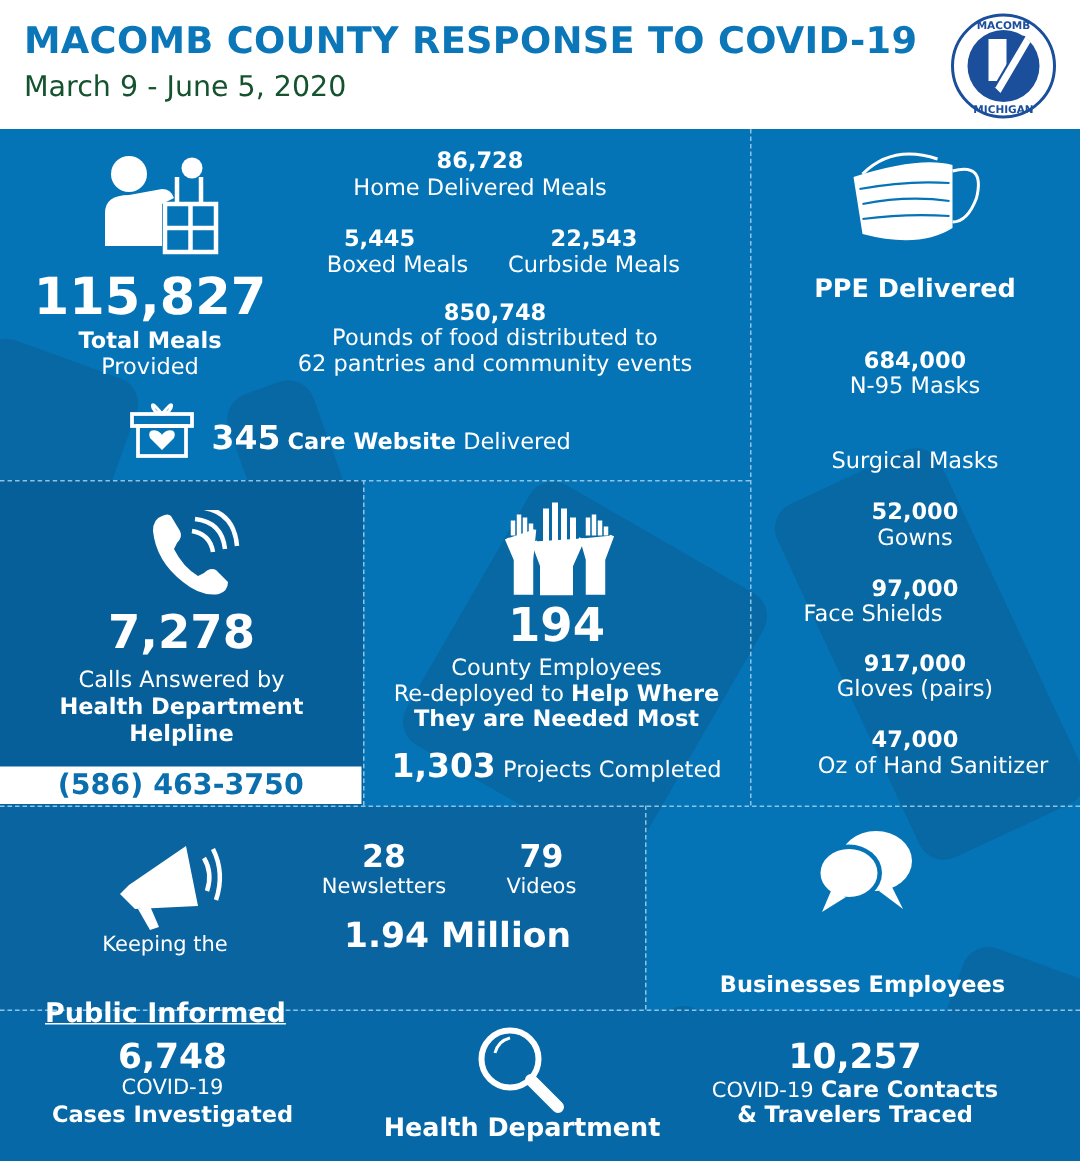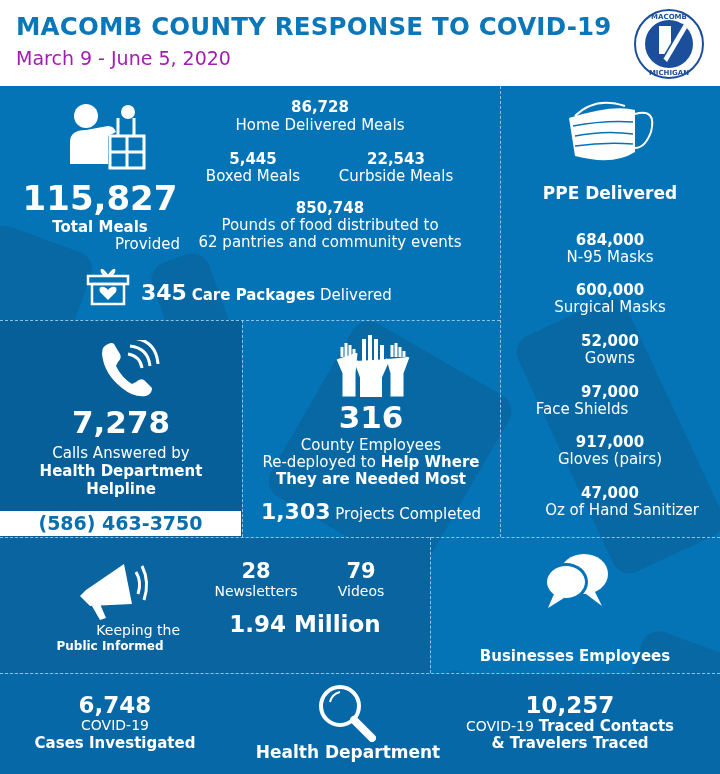--- a/index.html
+++ b/index.html
@@ -1,19 +1,19 @@
 <!DOCTYPE html>
 <html><head>
 <meta charset="utf-8">
 <style>
   html, body { margin:0; padding:0; }
   body { width:720px; height:774px; overflow:hidden; background:#ffffff; font-family:"DejaVu Sans", sans-serif; color:#fff; position:relative; }
   .header { position:absolute; left:0; top:0; width:720px; height:86px; background:#fff;padding-left:48px; }
   .title { position:absolute; left:16px; top:12px; font-family:"DejaVu Sans", sans-serif; font-weight:bold; font-size:24.5px; color:#0b76b8; letter-spacing:0.2px; white-space:nowrap; }
-  .subtitle { position:absolute; left:16px; top:47px; font-size:19px; color:#a21caf; white-space:nowrap; }
+  .subtitle { position:absolute; left:16px; top:47px; font-size:19px; color:#14532d; white-space:nowrap; }
   .seal { position:absolute; left:633px; top:8px; width:72px; height:72px; }
   .main { position:absolute; left:0; top:86px; width:720px; height:688px; background:#0574b6; overflow:hidden; }
   .virus { position:absolute; background:#0a5e96; opacity:0.55; border-radius:18px; }
   .panel { position:absolute; }
   .dash-h { position:absolute; height:0; border-top:1.5px dashed #8fc3e6; }
   .dash-v { position:absolute; width:0; border-left:1.5px dashed #8fc3e6; }
   .c { text-align:center; white-space:nowrap; }
   .num { font-weight:bold; }
   .lbl { font-weight:normal; }
   .b { font-weight:bold; }
@@ -58,57 +58,56 @@
 
   <svg class="abs" style="left:68px;top:16px;width:80px;height:68px;" viewBox="0 0 80 68">
     <circle cx="18" cy="14" r="12" fill="#fff"></circle>
     <path d="M2 62 V40 Q2 28 18 28 L40 24 Q46 24 48 30 L40 34 V62 Z" fill="#fff"></path>
     <circle cx="60" cy="10" r="7" fill="#fff"></circle>
     <rect x="42" y="34" width="34" height="32" fill="none" stroke="#fff" stroke-width="3"></rect>
     <path d="M50 34 V16 M66 34 V16 M42 50 H76 M59 34 V66" stroke="#fff" stroke-width="3" fill="none"></path>
   </svg>
   <div class="abs c num" style="left:20px;top:92px;width:160px;font-size:34px;">115,827</div>
   <div class="abs c b" style="left:20px;top:132px;width:160px;font-size:15px;">Total Meals</div>
-  <div class="abs c lbl" style="left:20px;top:149px;width:160px;font-size:15px;text-align:right;">Provided</div>
+  <div class="abs c lbl" style="left:20px;top:149px;width:160px;font-size:15px;">Provided</div>
 
   <div class="abs c num" style="left:220px;top:12px;width:200px;font-size:15px;">86,728</div>
   <div class="abs c lbl" style="left:200px;top:30px;width:240px;font-size:15px;">Home Delivered Meals</div>
 
   <div class="abs c num" style="left:193px;top:64px;width:120px;font-size:15px;">5,445</div>
-  <div class="abs c lbl" style="left:193px;top:81px;width:120px;font-size:15px;">Boxed Meals</div>
+  <div class="abs c lbl" style="left:205px;top:81px;width:120px;font-size:15px;">Boxed Meals</div>
   <div class="abs c num" style="left:326px;top:64px;width:140px;font-size:15px;">22,543</div>
   <div class="abs c lbl" style="left:326px;top:81px;width:140px;font-size:15px;">Curbside Meals</div>
 
   <div class="abs c num" style="left:200px;top:113px;width:260px;font-size:15px;">850,748</div>
   <div class="abs c lbl" style="left:180px;top:130px;width:300px;font-size:15px;">Pounds of food distributed to</div>
   <div class="abs c lbl" style="left:180px;top:147px;width:300px;font-size:15px;">62 pantries and community events</div>
 
   <svg class="abs" style="left:86px;top:180px;width:44px;height:40px;" viewBox="0 0 44 40">
     <rect x="2" y="10" width="40" height="8" fill="none" stroke="#fff" stroke-width="2.5"></rect>
     <rect x="6" y="18" width="32" height="20" fill="none" stroke="#fff" stroke-width="2.5"></rect>
     <path d="M22 10 Q14 0 16 6 Q18 10 22 10 Q26 10 28 6 Q30 0 22 10" fill="none" stroke="#fff" stroke-width="2"></path>
     <path d="M22 34 L14 26 Q12 20 18 21 Q21 22 22 24 Q23 22 26 21 Q32 20 30 26 Z" fill="#fff"></path>
   </svg>
   <div class="abs" style="left:141px;top:194px;white-space:nowrap;font-size:15px;">
     <span class="num" style="font-size:22px;">345</span>
-    <span class="b">Care Packages</span>
+    <span class="b">Care Website</span>
     <span class="lbl">Delivered</span>
   </div>
 
   <svg class="abs" style="left:565px;top:14px;width:95px;height:66px;" viewBox="0 0 95 66">
     <path d="M4 18 Q48 4 70 10 L70 52 Q48 66 10 56 Z" fill="#fff"></path>
     <path d="M70 14 Q92 8 86 32 Q80 48 70 48" fill="none" stroke="#fff" stroke-width="2"></path>
     <path d="M10 16 Q30 -4 60 6" fill="none" stroke="#fff" stroke-width="2"></path>
     <path d="M8 26 Q40 20 68 22 M10 36 Q40 30 68 34 M10 46 Q40 42 68 44" stroke="#0574b6" stroke-width="1.5" fill="none"></path>
   </svg>
   <div class="abs c b" style="left:500px;top:97px;width:220px;font-size:17px;">PPE Delivered</div>
 
   <div class="abs c num" style="left:500px;top:145px;width:220px;font-size:15px;">684,000</div>
   <div class="abs c lbl" style="left:500px;top:162px;width:220px;font-size:15px;">N-95 Masks</div>
-  <div class="abs c num" style="left:500px;top:195px;width:220px;font-size:15px;">600,000</div>
   <div class="abs c lbl" style="left:500px;top:212px;width:220px;font-size:15px;">Surgical Masks</div>
   <div class="abs c num" style="left:500px;top:246px;width:220px;font-size:15px;">52,000</div>
   <div class="abs c lbl" style="left:500px;top:263px;width:220px;font-size:15px;">Gowns</div>
   <div class="abs c num" style="left:500px;top:297px;width:220px;font-size:15px;">97,000</div>
   <div class="abs c lbl" style="left:472px;top:314px;width:220px;font-size:15px;">Face Shields</div>
   <div class="abs c num" style="left:500px;top:347px;width:220px;font-size:15px;">917,000</div>
   <div class="abs c lbl" style="left:500px;top:364px;width:220px;font-size:15px;">Gloves (pairs)</div>
   <div class="abs c num" style="left:500px;top:398px;width:220px;font-size:15px;">47,000</div>
   <div class="abs c lbl" style="left:512px;top:415px;width:220px;font-size:15px;">Oz of Hand Sanitizer</div>
 
@@ -120,39 +119,39 @@
   <div class="abs c lbl" style="left:0;top:358px;width:242px;font-size:15px;">Calls Answered by</div>
   <div class="abs c b" style="left:0;top:376px;width:242px;font-size:15px;">Health Department</div>
   <div class="abs c b" style="left:0;top:394px;width:242px;font-size:15px;">Helpline</div>
   <div class="abs c b" style="left:0;top:425px;width:241px;height:25px;line-height:25px;background:#fff;color:#0b6fae;font-size:19px;">(586) 463-3750</div>
 
   <svg class="abs" style="left:334px;top:247px;width:76px;height:64px;" viewBox="0 0 76 64">
     <path d="M4 26 L10 40 V62 H20 V40 L22 20 M8 24 V14 M12 24 V10 M16 24 V12 M20 24 V16" stroke="#fff" stroke-width="3" fill="#fff"></path>
     <path d="M22 28 L28 44 V62 H46 V44 L54 26 M30 30 V6 M36 30 V2 M42 30 V6 M48 30 V12" stroke="#fff" stroke-width="4" fill="#fff"></path>
     <path d="M54 26 L58 40 V62 H68 V40 L74 24 M58 24 V12 M62 24 V10 M66 24 V14 M70 24 V18" stroke="#fff" stroke-width="3" fill="#fff"></path>
   </svg>
-  <div class="abs c num" style="left:242px;top:313px;width:258px;font-size:31px;">316</div>
+  <div class="abs c num" style="left:242px;top:313px;width:258px;font-size:31px;">194</div>
   <div class="abs c" style="left:242px;top:367px;width:258px;font-size:15px;">
     <span class="lbl">Re-deployed to</span>
     <span class="b">Help Where</span>
   </div>
   <div class="abs c lbl" style="left:242px;top:350px;width:258px;font-size:15px;">County Employees</div>
   <div class="abs c b" style="left:242px;top:384px;width:258px;font-size:15px;">They are Needed Most</div>
   <div class="abs c" style="left:242px;top:413px;width:258px;font-size:15px;">
     <span class="num" style="font-size:22px;">1,303</span>
     <span class="lbl">Projects Completed</span>
   </div>
 
   <svg class="abs" style="left:78px;top:470px;width:76px;height:64px;" viewBox="0 0 76 64">
     <path d="M2 40 L8 34 L46 8 L54 48 L12 50 Z" fill="#fff"></path>
     <path d="M14 50 L22 64 L28 62 L22 48 Z" fill="#fff"></path>
     <path d="M58 16 Q64 26 60 38 M64 10 Q72 26 66 44" fill="none" stroke="#fff" stroke-width="3"></path>
   </svg>
-  <div class="abs c lbl" style="left:40px;top:536px;width:140px;font-size:14px;text-align:right;">Keeping the</div>
-  <div class="abs c b" style="left:30px;top:553px;width:160px;font-size:12px;">Public Informed</div>
+  <div class="abs c lbl" style="left:40px;top:536px;width:140px;font-size:14px;">Keeping the</div>
+  <div class="abs c b" style="left:30px;top:579px;width:160px;font-size:18px;text-decoration:underline;">Public Informed</div>
 
   <div class="abs c num" style="left:206px;top:473px;width:100px;font-size:21px;">28</div>
   <div class="abs c lbl" style="left:200px;top:497px;width:112px;font-size:14px;">Newsletters</div>
   <div class="abs c num" style="left:316px;top:473px;width:90px;font-size:21px;">79</div>
   <div class="abs c lbl" style="left:316px;top:497px;width:90px;font-size:14px;">Videos</div>
   <div class="abs c num" style="left:210px;top:525px;width:190px;font-size:23px;">1.94 Million</div>
 
   <svg class="abs" style="left:540px;top:464px;width:70px;height:60px;" viewBox="0 0 70 60">
     <ellipse cx="44" cy="24" rx="24" ry="20" fill="#fff"></ellipse>
     <path d="M54 40 L62 56 L46 44 Z" fill="#fff"></path>
@@ -169,16 +168,16 @@
   <svg class="abs" style="left:316px;top:596px;width:60px;height:60px;" viewBox="0 0 60 60">
     <circle cx="24" cy="24" r="19" fill="none" stroke="#fff" stroke-width="4"></circle>
     <path d="M14 20 Q16 12 24 10" fill="none" stroke="#fff" stroke-width="2"></path>
     <path d="M38 38 L56 56" stroke="#fff" stroke-width="8" stroke-linecap="round"></path>
   </svg>
   <div class="abs c b" style="left:240px;top:656px;width:216px;font-size:17px;">Health Department</div>
 
   <div class="abs c num" style="left:460px;top:606px;width:220px;font-size:23px;">10,257</div>
   <div class="abs c" style="left:450px;top:631px;width:240px;font-size:15px;">
     <span class="lbl" style="font-size:14px;">COVID-19</span>
-    <span class="b">Traced Contacts</span>
+    <span class="b">Care Contacts</span>
   </div>
   <div class="abs c b" style="left:450px;top:648px;width:240px;font-size:15px;">&amp; Travelers Traced</div>
 </div>
 
 </body></html>

